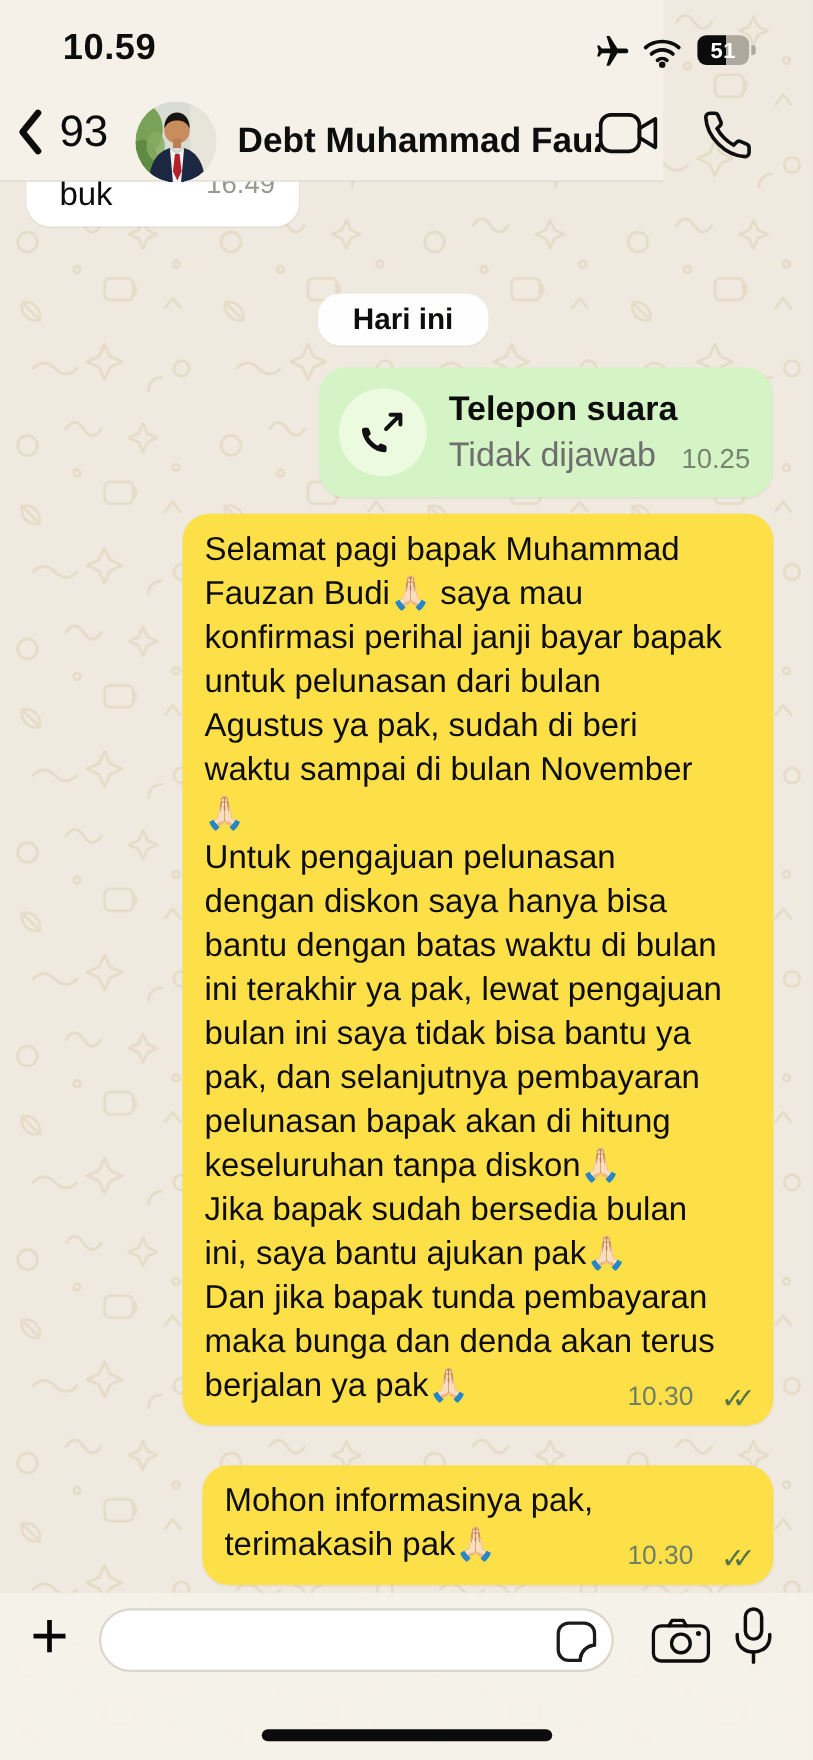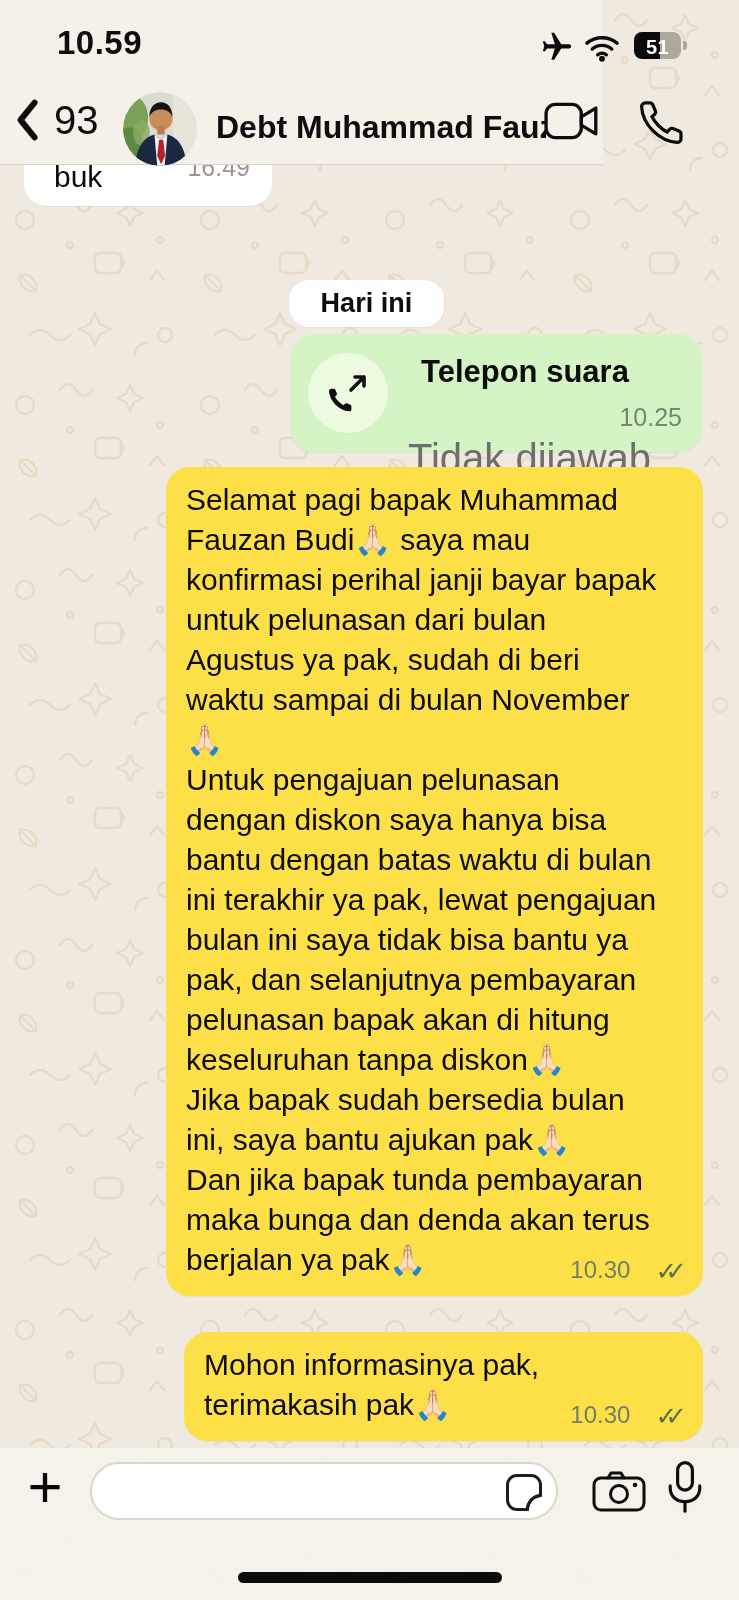--- a/index.html
+++ b/index.html
@@ -42,36 +42,36 @@
   .msg-in{
     position:absolute;left:24px;top:134px;width:248px;height:72px;
     background:#fff;border-radius:22px;
     display:flex;align-items:flex-end;gap:26px;padding:18px 22px 12px 30px;box-sizing:border-box;
     box-shadow:0 1px 1px rgba(0,0,0,0.05);
   }
   .msg-in .txt{font-size:30px;line-height:34px;}
   .msg-in .tm{font-size:25px;color:#9a988e;margin-bottom:12px;}
 
   .date-pill{
-    position:absolute;top:280px;left:50%;transform:translateX(-52%);
+    position:absolute;top:267px;left:50%;transform:translateX(-52%);
     background:rgba(255,255,255,0.95);border-radius:20px;padding:8px 32px;
     font-size:27px;font-weight:700;box-shadow:0 1px 1px rgba(0,0,0,0.04);
   }
 
   .call-bubble{
     position:absolute;right:37px;top:334px;width:412px;height:118px;
     background:#D5F4C5;border-radius:24px;cursor:pointer;
     box-shadow:0 1px 1px rgba(0,0,0,0.04);
   }
   .call-circle{
     position:absolute;left:18px;top:19px;width:80px;height:80px;border-radius:50%;
     background:#ECFAE0;display:flex;align-items:center;justify-content:center;
   }
-  .call-title{position:absolute;left:118px;top:20px;font-size:31px;font-weight:700;margin-left:13px;}
-  .call-sub{position:absolute;left:118px;top:62px;font-size:40px;color:#6e6e6e;margin-top:40px;}
+  .call-title{position:absolute;left:118px;top:20px;font-size:31px;font-weight:700;}
+  .call-sub{position:absolute;left:118px;top:62px;font-size:31px;color:#6e6e6e;}
   .call-time{position:absolute;right:20px;bottom:20px;font-size:25px;color:#76856E;}
 
   .msg-out{
     position:absolute;right:36px;background:#fde047;border-radius:24px;
     padding:13px 18px 16px 20px;box-sizing:border-box;
     box-shadow:0 1px 1px rgba(0,0,0,0.04);
   }
   .msg-out .body{font-size:30px;line-height:40px;white-space:pre-line;color:#0d0d0d;}
   .meta{position:absolute;right:16px;bottom:9px;display:flex;gap:25px;}
   .meta .t{font-size:24px;color:#6F7F68;}

